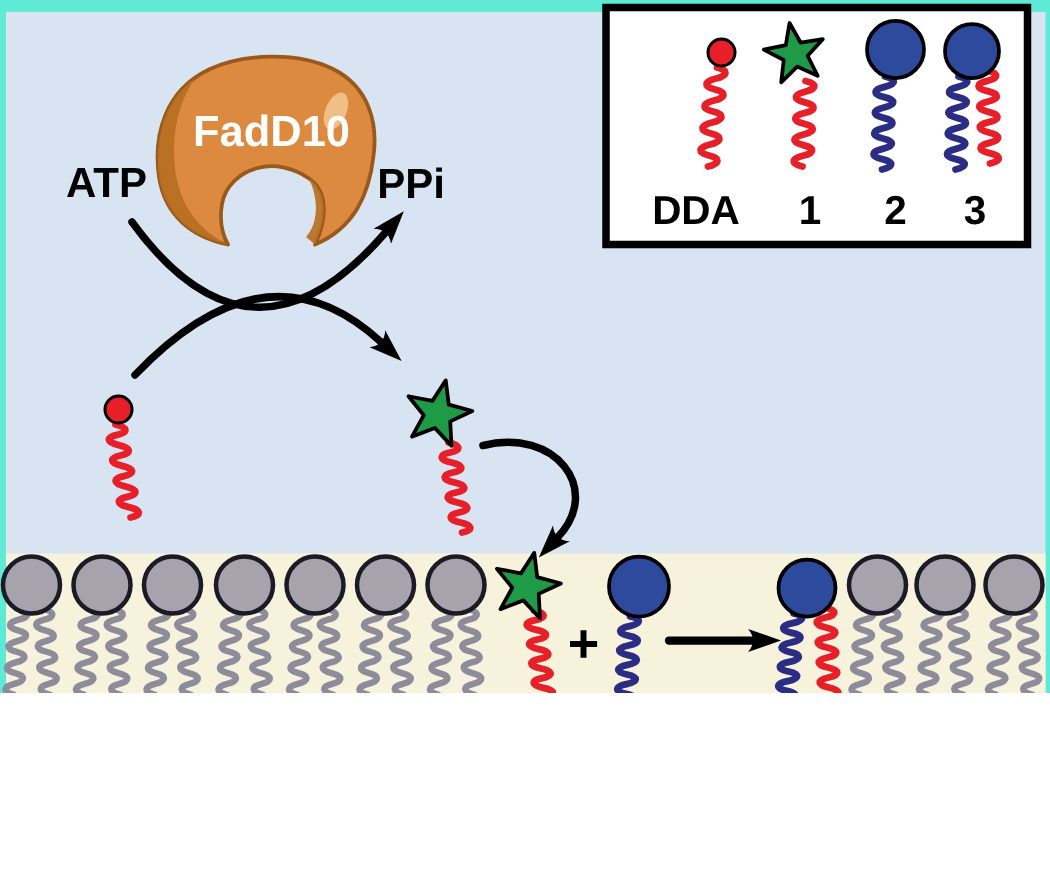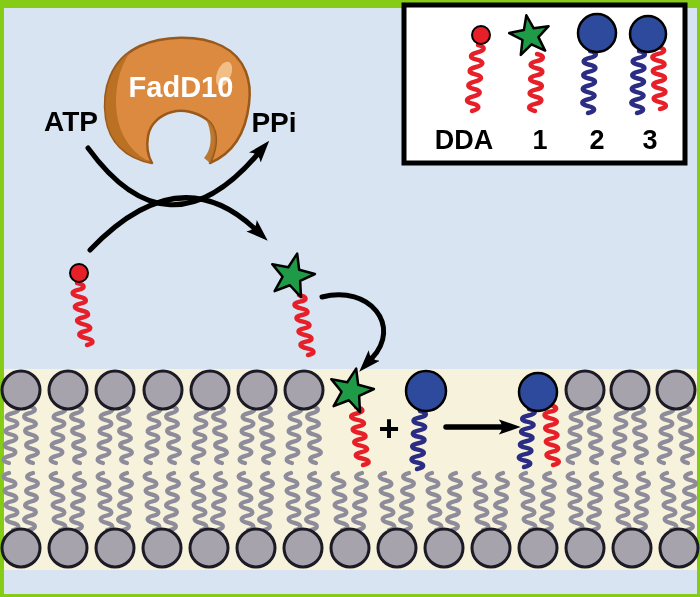--- a/index.html
+++ b/index.html
@@ -1,16 +1,16 @@
 <!DOCTYPE html>
 <html style="--c-background: #d8e4f1; --c-membrane: #f6f2dc; --c-legend_bg: #ffffff; --c-outline: #000000; --c-arrow: #000000; --c-text: #000000; --c-red: #e71f28; --c-green: #1f9b47; --c-blue_head: #2d4a9c; --c-blue_tail: #2b2d84; --c-gray_head: #a6a3ad; --c-gray_head_outline: #1c1a24; --c-gray_tail: #8e8c9a; --c-enzyme_body: #dc8a3f; --c-enzyme_shade: #b76f22; --c-enzyme_highlight: #f4c795; --c-enzyme_outline: #99591b; --c-enzyme_label: #ffffff;"><head>
 <meta charset="utf-8">
 <style>
   html,body{margin:0;padding:0;background:#ffffff;}
-  .stage{width:700px;height:597px;position:relative;background:#84cc16;
+  .stage{width:700px;height:462px;position:relative;background:#5eead4;
          font-family:"Liberation Sans", sans-serif;}
   svg{display:block;}
   text{font-family:"Liberation Sans", sans-serif;font-weight:bold;}
   .bg-blue{fill:var(--c-background);}
   .membrane-band{fill:var(--c-membrane);}
   .legend-box{fill:var(--c-legend_bg);stroke:var(--c-outline);stroke-width:5;}
   .head-red{fill:var(--c-red);stroke:var(--c-outline);stroke-width:2;}
   .head-blue{fill:var(--c-blue_head);stroke:var(--c-outline);stroke-width:2.5;}
   .head-gray{fill:var(--c-gray_head);stroke:var(--c-gray_head_outline);stroke-width:3;}
   .star{fill:var(--c-green);stroke:var(--c-outline);stroke-width:2.5;stroke-linejoin:round;}

